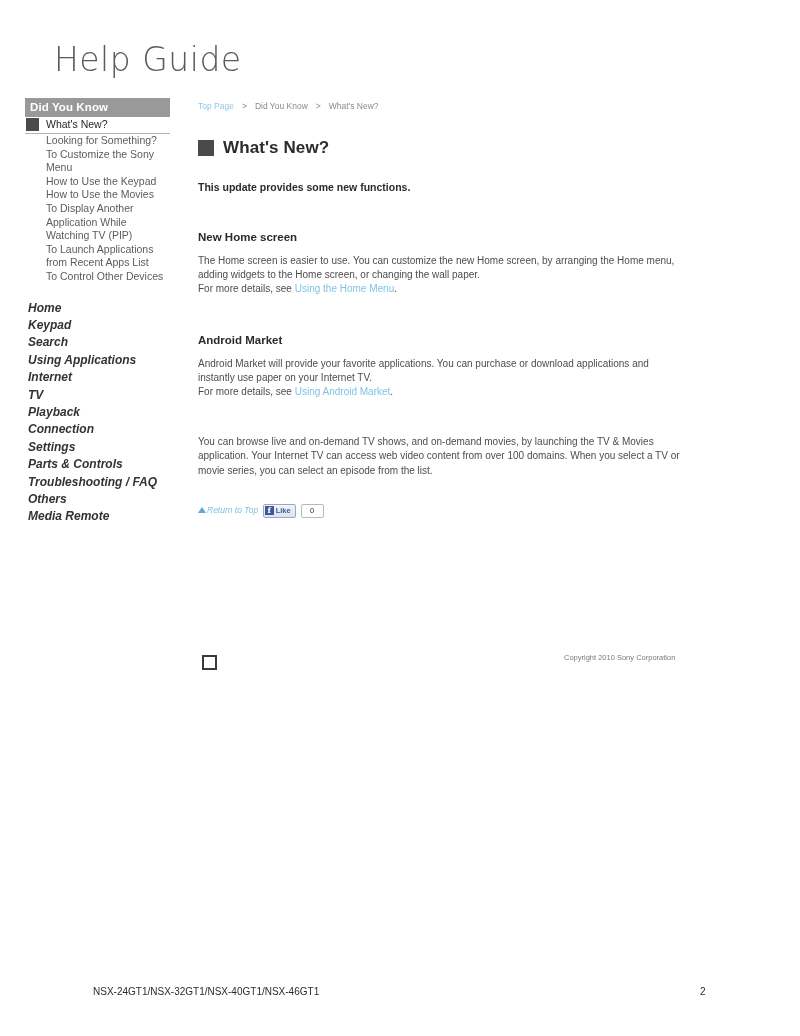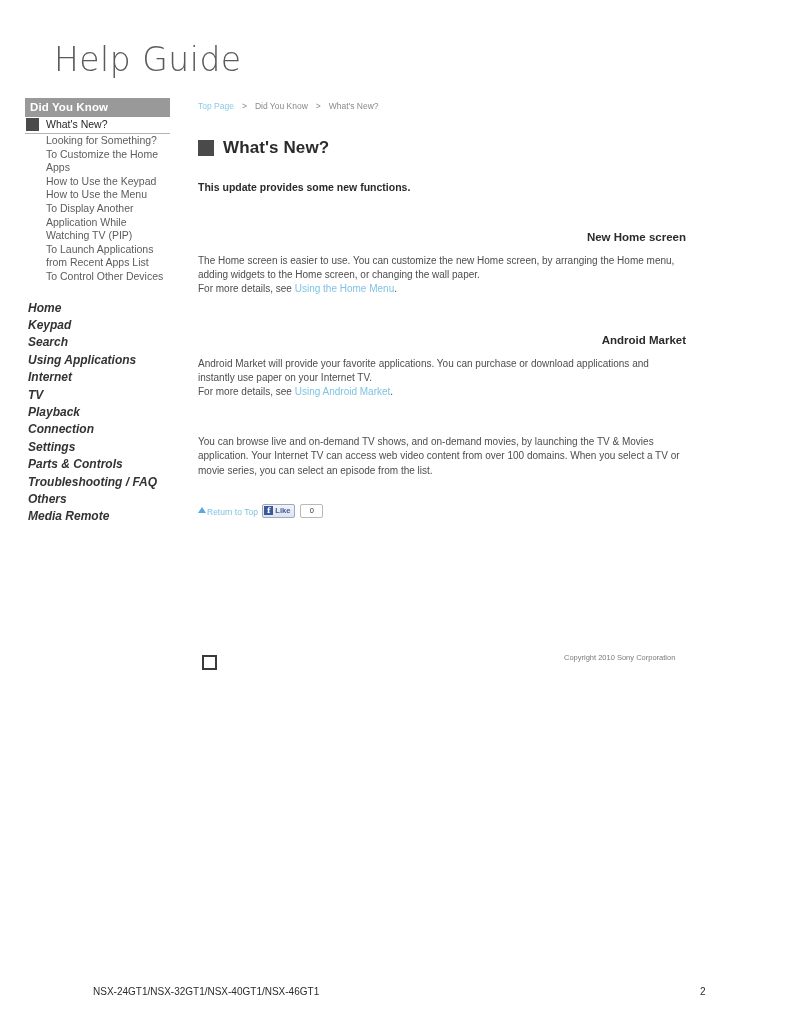--- a/index.html
+++ b/index.html
@@ -146,40 +146,41 @@
 
   .block {
     margin-top: 36px;
   }
   .block h3 {
     font-size: 11.5px;
     font-weight: bold;
     color: #2b2b2b;
     margin: 0 0 10px 0;
     line-height: 14px;
-    text-align: right;
   }
   .block p {
     font-size: 10px;
     color: #4d4d4d;
     margin: 0;
     line-height: 14.2px;
   }
   .block p .ilink {
     color: #7ec3e4;
     text-decoration: none;
   }
 
   .return-top {
     margin-top: 25px;
     font-size: 8.5px;
     color: #7ec3e4;
     display: inline-flex;
+    align-items: center;
     line-height: 11px;
     text-decoration: none;
+    font-style: italic;
   }
   .return-top .tri {
     width: 0;
     height: 0;
     border-left: 4px solid transparent;
     border-right: 4px solid transparent;
     border-bottom: 6px solid #5aa9d6;
     margin-right: 1px;
     display: inline-block;
   }
@@ -284,27 +285,27 @@
 
   <ul class="sidebar-sublist">
     <li class="sidebar-subitem active">
       <span class="bullet"></span>
       <span>What's New?</span>
     </li>
     <li class="sidebar-subitem">
       <span>Looking for Something?</span>
     </li>
     <li class="sidebar-subitem">
-      <span>To Customize the Home Apps</span>
+      <span>To Customize the Sony Menu</span>
     </li>
     <li class="sidebar-subitem">
       <span>How to Use the Keypad</span>
     </li>
     <li class="sidebar-subitem">
-      <span>How to Use the Menu</span>
+      <span>How to Use the Movies</span>
     </li>
     <li class="sidebar-subitem">
       <span>To Display Another Application While Watching TV (PIP)</span>
     </li>
     <li class="sidebar-subitem">
       <span>To Launch Applications from Recent Apps List</span>
     </li>
     <li class="sidebar-subitem">
       <span>To Control Other Devices</span>
     </li>

